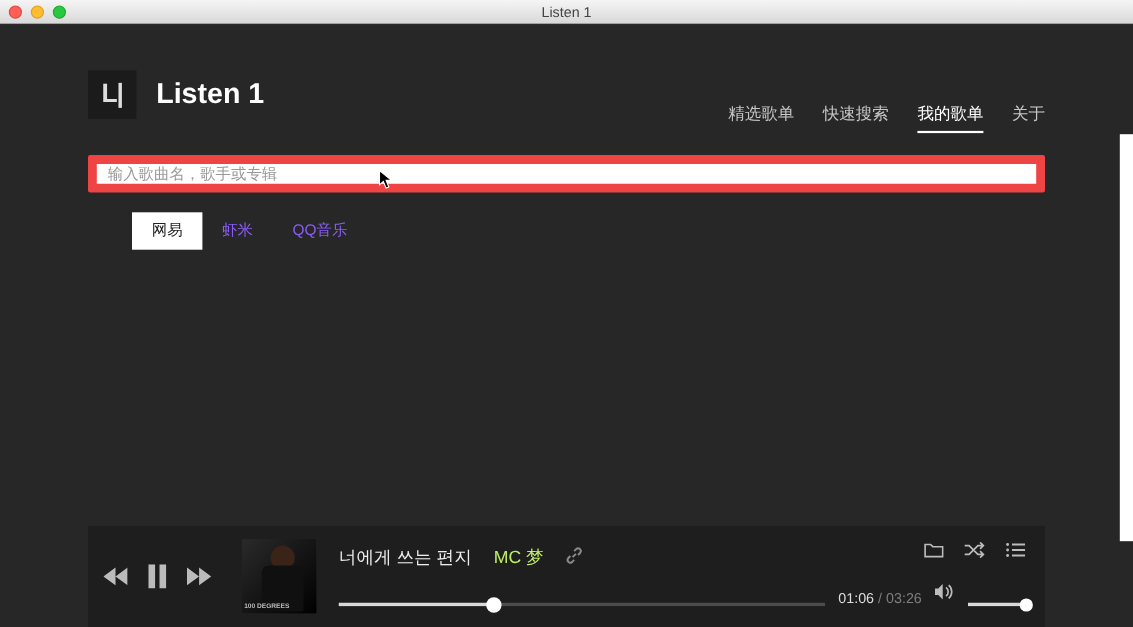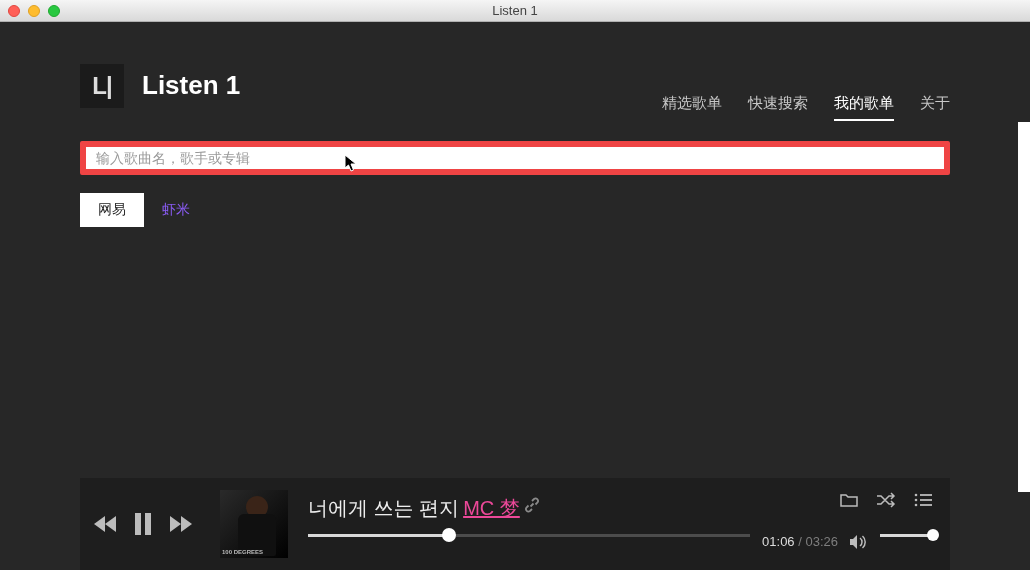--- a/index.html
+++ b/index.html
@@ -88,21 +88,21 @@
   margin-top: 44px;
 }
 .nav-item.active {
   color: #fff;
   border-bottom: 2px solid #fff;
 }
 .search-box {
   width: 100%;
   height: 34px;
   background: #fff;
-  border: 6px solid #ef4444;
+  border: 8px solid #ef4444;
   border-radius: 2px;
   display: flex;
   align-items: center;
   padding: 0 10px;
 }
 .search-input {
   flex: 1;
   border: none;
   outline: none;
   font-size: 14px;
@@ -116,20 +116,21 @@
 }
 .tab {
   padding: 8px 18px;
   font-size: 14px;
   color: #8b5cf6;
   cursor: pointer;
 }
 .tab.active {
   background: #fff;
   color: #222;
+  margin-left: 40px;
 }
 .right-scroll {
   position: absolute;
   right: 0;
   top: 100px;
   width: 12px;
   height: 370px;
   background: #272727;
 }
 .right-scroll-thumb {
@@ -194,30 +195,30 @@
 }
 .track-col {
   flex: 1;
   display: flex;
   flex-direction: column;
   margin-left: 20px;
   gap: 12px;
 }
 .track-row {
   display: flex;
-  align-items: flex-start;
-  gap: 4px;
-  font-size: 20px;
+  align-items: center;
+  gap: 20px;
+  font-size: 16px;
 }
 .track-title { color: #eee; }
-.track-artist { color: #ec4899; text-decoration: underline; }
+.track-artist { color: #bef264; }
 .link-icon { color: #8a8a8a; }
 .progress-row {
   display: flex;
-  align-items: flex-start;
+  align-items: flex-end;
   gap: 12px;
 }
 .progress {
   flex: 1;
   height: 3px;
   background: #4c4c4c;
   position: relative;
   cursor: pointer;
 }
 .progress-fill {
@@ -306,20 +307,21 @@
       </div>
     </div>
 
     <div class="search-box">
       <input class="search-input" type="text" placeholder="输入歌曲名，歌手或专辑" style="">
     </div>
 
     <div class="tabs">
       <div class="tab active">网易</div>
       <div class="tab">虾米</div>
+      <div class="tab">QQ音乐</div>
     </div>
 
   </div>
 
   <div class="right-scroll">
     <div class="right-scroll-thumb"></div>
   </div>
 
   <div class="player">
     <div class="controls">

